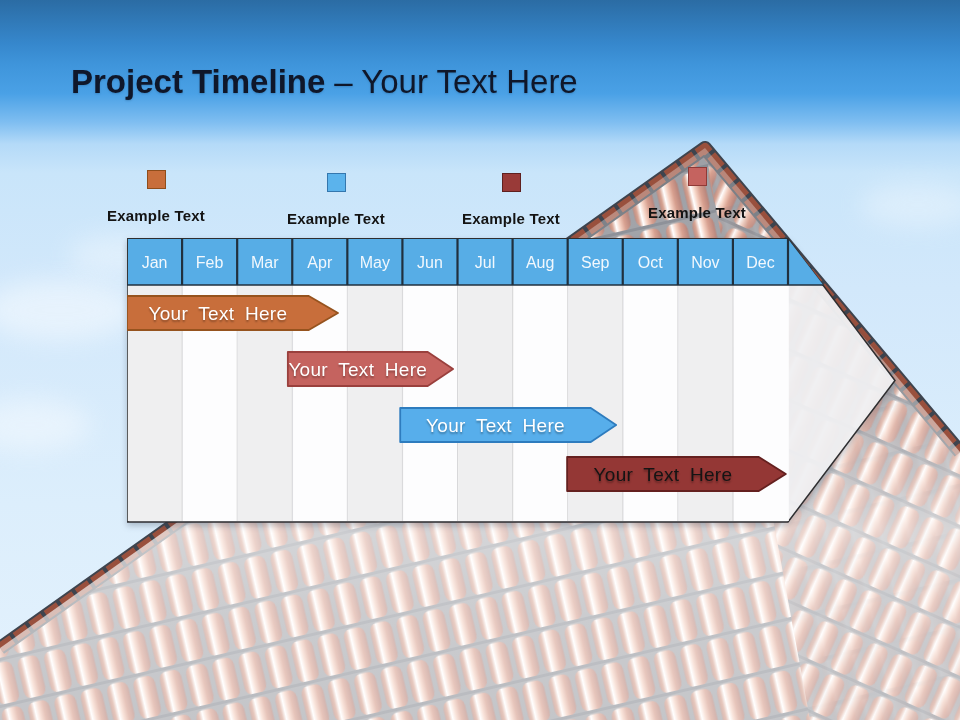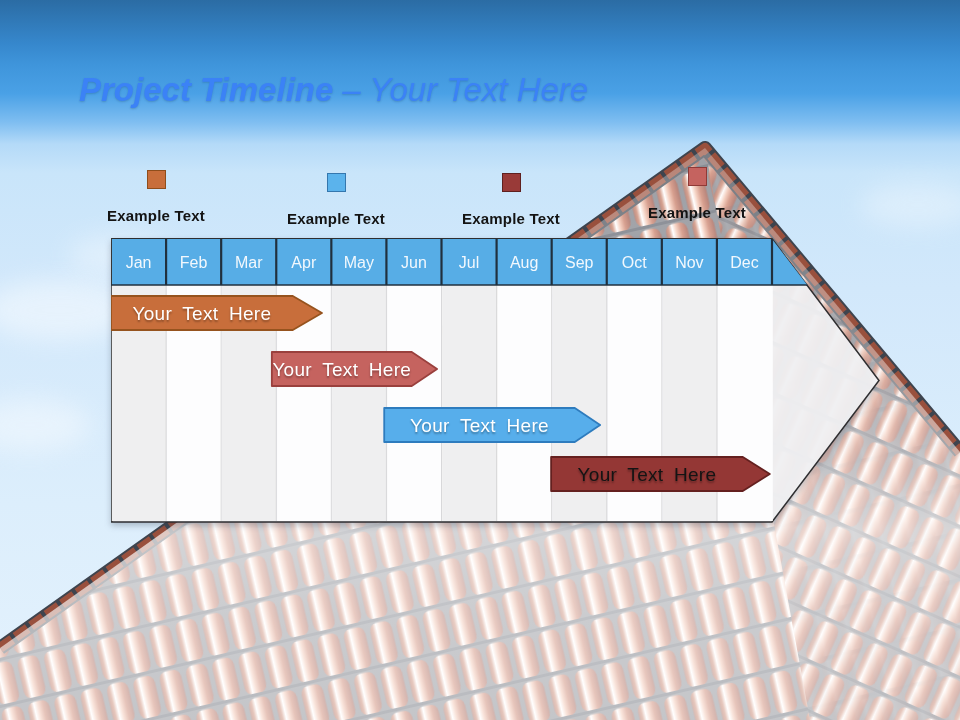--- a/index.html
+++ b/index.html
@@ -8,30 +8,30 @@
 
   
   .bg{position:absolute;inset:0;
       background:linear-gradient(180deg,
         #2B6CA4 0%, #3687CC 6%, #3F95DB 9%, #4AA1E6 13%,
         #7FBEF1 17%, #B4DAF8 20%, #C9E5FA 24%,
         #D2E8FB 40%, #DCEEFC 70%, #E4F2FD 100%);}
 
   .roof{position:absolute;left:0;top:0;}
 
-  .title{position:absolute;left:67px;top:58px;margin:12px;color:#3b82f6;
+  .title{position:absolute;left:67px;top:58px;margin:4px;color:#0f172a;
          font-size:33px;line-height:1.2;font-weight:700;white-space:nowrap;
-         text-shadow:0 1px 2px rgba(20,60,100,.25);font-style:italic;}
+         text-shadow:0 1px 2px rgba(20,60,100,.25);}
   .title .t-light{font-weight:400;margin-left:9px;}
 
   .legend-item{position:absolute;display:flex;align-items:center;gap:18px;flex-direction:column;}
   .swatch{width:19px;height:19px;box-sizing:border-box;display:inline-block;}
   .legend-label{font-size:15px;font-weight:700;color:#141414;letter-spacing:.2px;}
 
-  .timeline{position:absolute;left:111px;top:238px;width:769px;height:211px;
+  .timeline{position:absolute;left:127px;top:238px;width:769px;height:211px;
             filter:drop-shadow(0 3px 3px rgba(50,60,80,.30));}
 
   .month{font-size:16px;fill:#F2F8FD;}
   .barlabel{font-size:19px;word-spacing:5px;letter-spacing:.3px;
             text-shadow:0 2px 2px rgba(0,0,0,.32);}
 </style>
 </head>
 <body>
 
 <div class="slide">

